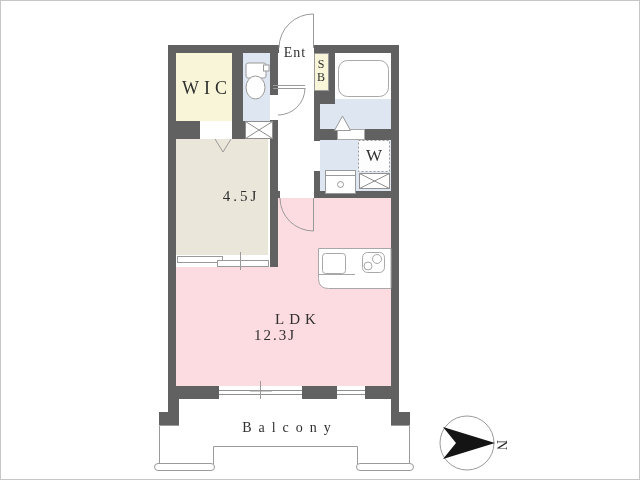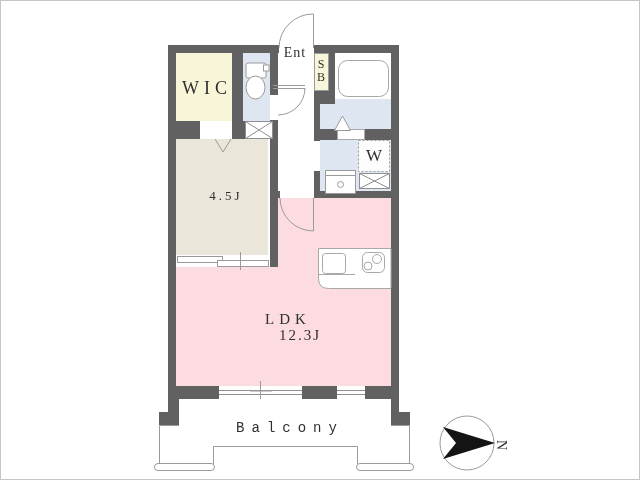--- a/index.html
+++ b/index.html
@@ -17,22 +17,22 @@
     position:absolute;
     transform:translate(-50%,-50%);
     color:#2f2f2f;
     white-space:nowrap;
     font-family:"Liberation Serif","DejaVu Serif",serif;
   }
   .lbl-wic{font-size:18px;letter-spacing:5px;margin-left:3px;}
   .lbl-ent{font-size:14px;letter-spacing:1px;}
   .lbl-sb{font-size:12px;line-height:13px;text-align:center;letter-spacing:0;}
   .lbl-w{font-size:17px;}
-  .lbl-45{font-size:13px;letter-spacing:3px;margin-left:4px;}
-  .lbl-ldk{font-size:15px;letter-spacing:5px;margin-left:6px;}
+  .lbl-45{font-size:15px;letter-spacing:3px;margin-left:19px;}
+  .lbl-ldk{font-size:15px;letter-spacing:5px;margin-left:16px;}
   .lbl-ldksize{font-size:15px;letter-spacing:2px;}
   .lbl-balcony{font-size:14px;letter-spacing:7px;margin-left:4px;}
   .lbl-n{font-size:14px;transform:translate(-50%,-50%) rotate(90deg);}
 </style>
 </head>
 <body>
 
 <div class="canvas">
 
   <svg class="plan-svg" width="640" height="480" viewBox="0 0 640 480">
@@ -193,19 +193,19 @@
     <div>S</div>
     <div>B</div>
   </div>
 
   <div class="lbl lbl-w" style="left:373px;top:155px;">W</div>
 
   <div class="lbl lbl-45" style="left:221px;top:195px;">4.5J</div>
 
   <div class="lbl lbl-ldk" style="left:281px;top:318px;">LDK</div>
 
-  <div class="lbl lbl-ldksize" style="left:299px;top:334px;">12.3J</div>
-
-  <div class="lbl lbl-balcony" style="left:285px;top:427px;font-family:Liberation Mono, monospace;">Balcony</div>
+  <div class="lbl lbl-ldksize" style="left:274px;top:334px;">12.3J</div>
+
+  <div class="lbl lbl-balcony" style="left:285px;top:427px;">Balcony</div>
 
   <div class="lbl lbl-n" style="left:500px;top:444px;">N</div>
 
 </div>
 
 </body></html>

